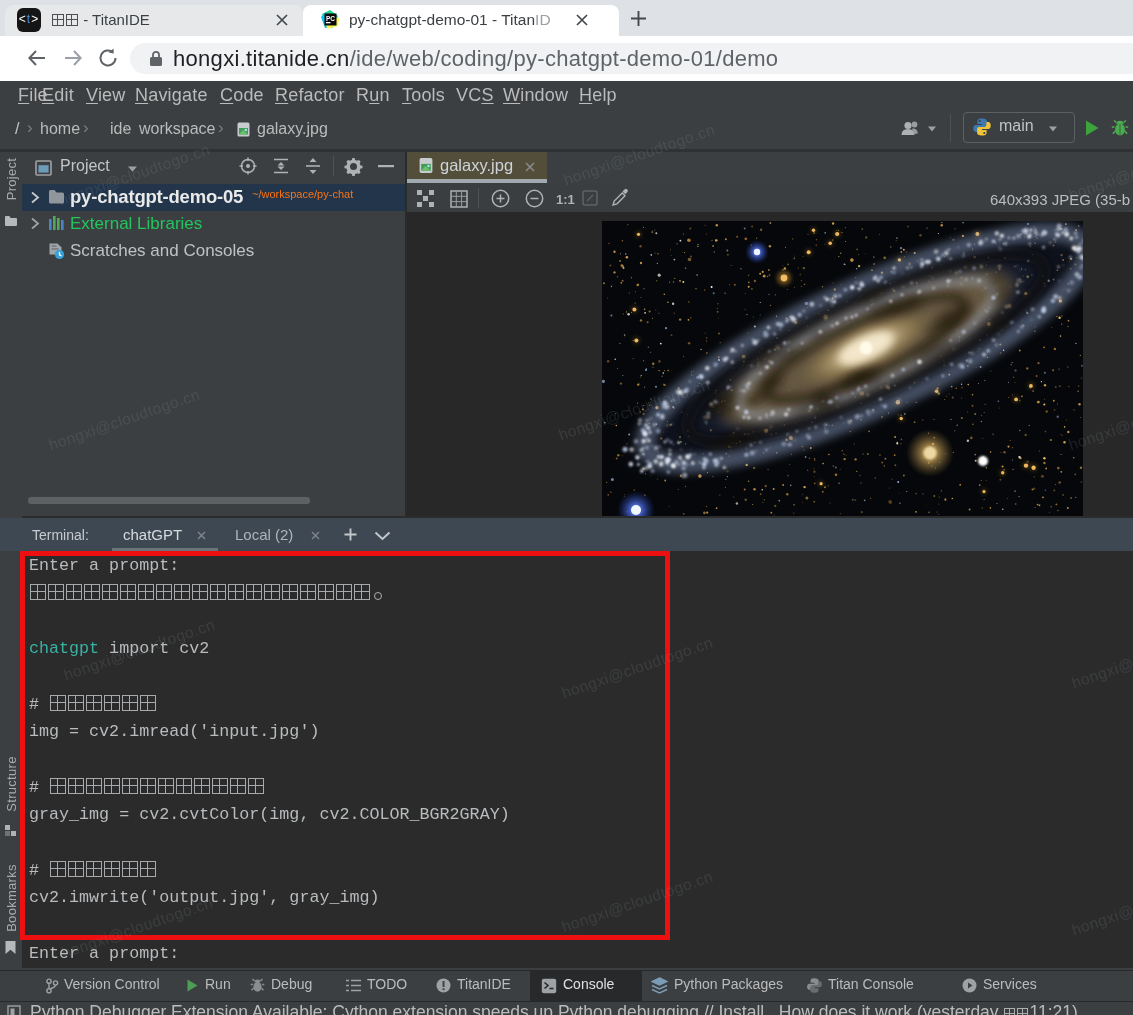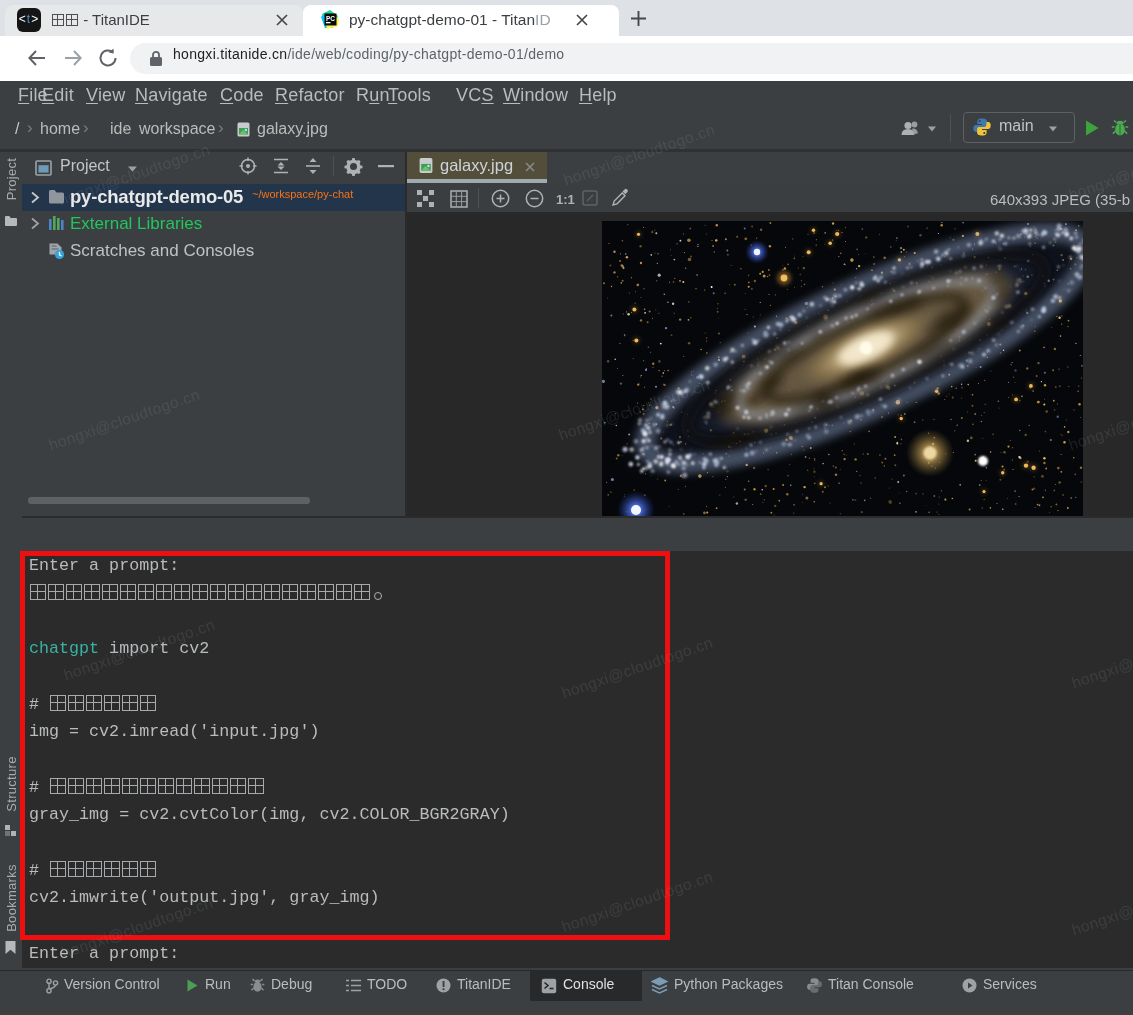--- a/index.html
+++ b/index.html
@@ -76,32 +76,32 @@
   </svg>
 <svg class="abs navic" style="left:97px;top:47px" width="22" height="22" viewBox="0 0 22 22">
     <path d="M18.5 11 a7.5 7.5 0 1 1 -2.5 -5.6" stroke="#5f6368" stroke-width="2" fill="none"></path>
     <path d="M16.5 1.5 L16.7 6.6 L11.8 5.4 Z" fill="#5f6368"></path>
   </svg>
 <div class="abs" id="omnibox"></div>
 <svg class="abs" style="left:148px;top:50px" width="16" height="17" viewBox="0 0 16 17">
     <rect x="2" y="7" width="12" height="9" rx="1.6" fill="#5f6368"></rect>
     <path d="M5 7 V4.8 a3 3 0 0 1 6 0 V7" stroke="#5f6368" stroke-width="1.8" fill="none"></path>
   </svg>
-<span class="abs" style="left:173px;top:46px;color:#202124;font-size:14px;letter-spacing:.3px">hongxi.titanide.cn<span style="color:#5f6368">/ide/web/coding/py-chatgpt-demo-01/demo</span></span>
+<span class="abs" style="left:173px;top:46px;color:#202124;font-size:22px;letter-spacing:.3px">hongxi.titanide.cn<span style="color:#5f6368">/ide/web/coding/py-chatgpt-demo-01/demo</span></span>
 
 <div class="abs" id="ide">
   <div class="abs" id="menubar">
     <span class="mi" style="left:18px"><u>F</u>ile</span>
     <span class="mi" style="left:42px"><u>E</u>dit</span>
     <span class="mi" style="left:86px"><u>V</u>iew</span>
     <span class="mi" style="left:135px"><u>N</u>avigate</span>
     <span class="mi" style="left:220px"><u>C</u>ode</span>
     <span class="mi" style="left:275px"><u>R</u>efactor</span>
     <span class="mi" style="left:356px">R<u>u</u>n</span>
-    <span class="mi" style="left:388px"><u>T</u>ools</span>
+    <span class="mi" style="left:402px"><u>T</u>ools</span>
     <span class="mi" style="left:456px">VC<u>S</u></span>
     <span class="mi" style="left:503px"><u>W</u>indow</span>
     <span class="mi" style="left:579px"><u>H</u>elp</span>
   </div>
   <div class="abs" id="crumbs">
     <span class="abs" style="left:15px;top:8px;color:#c5c5c5">/</span>
     <span class="abs sep" style="left:27px;top:6px;font-size:17px">›</span>
     <span class="abs" style="left:40px;top:8px">home</span>
     <span class="abs sep" style="left:83px;top:6px;font-size:17px">›</span>
     <span class="abs" style="left:110px;top:8px">ide</span>
@@ -1809,20 +1809,38 @@
     <svg class="abs" style="left:4px;top:672px" width="13" height="13" viewBox="0 0 13 13">
         <rect x="1" y="1" width="5" height="5" fill="#afb1b3"></rect>
         <rect x="7" y="7" width="5" height="5" fill="#afb1b3"></rect>
         <rect x="1" y="7" width="5" height="5" fill="#707375"></rect>
       </svg>
     <span class="vlabel" style="left:11px;top:746px">Bookmarks</span>
     <svg class="abs" style="left:4px;top:788px" width="13" height="15" viewBox="0 0 13 15">
         <path d="M1.5 1 h10 v13 L6.5 9.8 L1.5 14 Z" fill="#b6b8ba"></path>
       </svg>
   </div>
+  <div class="abs" id="termhead">
+    <span class="abs" style="left:32px;top:9px;color:#c7cbce;font-size:14px">Terminal:</span>
+    <span class="abs" style="left:123px;top:8px;color:#d7dbde">chatGPT</span>
+    <svg class="abs" style="left:196px;top:12px" width="11" height="11" viewBox="0 0 11 11">
+        <path d="M2 2 L9 9 M9 2 L2 9" stroke="#81878c" stroke-width="1.4"></path>
+      </svg>
+    <div class="abs" style="left:112px;top:30px;width:106px;height:3px;background:#6b7479"></div>
+    <span class="abs" style="left:235px;top:8px;color:#aeb4b9">Local (2)</span>
+    <svg class="abs" style="left:310px;top:12px" width="11" height="11" viewBox="0 0 11 11">
+        <path d="M2 2 L9 9 M9 2 L2 9" stroke="#81878c" stroke-width="1.4"></path>
+      </svg>
+    <svg class="abs" style="left:343px;top:9px" width="15" height="15" viewBox="0 0 15 15">
+        <path d="M7.5 1.5 V13.5 M1.5 7.5 H13.5" stroke="#c3c7ca" stroke-width="1.9"></path>
+      </svg>
+    <svg class="abs" style="left:374px;top:13px" width="17" height="10" viewBox="0 0 17 10">
+        <path d="M1.5 1.5 L8.5 8 L15.5 1.5" stroke="#c3c7ca" stroke-width="2" fill="none"></path>
+      </svg>
+  </div>
   <div class="abs" id="termbody"></div>
   <div class="abs" id="termtext">Enter a prompt:
 <span class="cjk"></span><span class="cjk"></span><span class="cjk"></span><span class="cjk"></span><span class="cjk"></span><span class="cjk"></span><span class="cjk"></span><span class="cjk"></span><span class="cjk"></span><span class="cjk"></span><span class="cjk"></span><span class="cjk"></span><span class="cjk"></span><span class="cjk"></span><span class="cjk"></span><span class="cjk"></span><span class="cjk"></span><span class="cjk"></span><span class="cjk"></span><span class="cjkp"></span>
 
 <span class="teal">chatgpt</span> import cv2
 
 # <span class="cjk"></span><span class="cjk"></span><span class="cjk"></span><span class="cjk"></span><span class="cjk"></span><span class="cjk"></span>
 img = cv2.imread('input.jpg')
 
 # <span class="cjk"></span><span class="cjk"></span><span class="cjk"></span><span class="cjk"></span><span class="cjk"></span><span class="cjk"></span><span class="cjk"></span><span class="cjk"></span><span class="cjk"></span><span class="cjk"></span><span class="cjk"></span><span class="cjk"></span>
@@ -1881,20 +1899,27 @@
         <path d="M9.8 1.5 c-4 0 -4.4 1.7 -4.4 3 v2.4 h4.6 v1 H4 c-2 0 -2.7 2 -2.7 3.6 c0 1.6 .6 3.4 2.7 3.4 h1.6 v-2.3 c0 -1.6 1.2 -2.6 2.7 -2.6 h4.6 c1.2 0 2 -.9 2 -2.1 V4.5 c0 -1.9 -1.3 -3 -5.1 -3 z" fill="#8a8d90"></path>
         <path d="M10.2 18.5 c4 0 4.4 -1.7 4.4 -3 v-2.4 h-4.6 v-1 h6 c2 0 2.7 -2 2.7 -3.6 c0 -1.6 -.6 -3.4 -2.7 -3.4 h-1.6 v2.3 c0 1.6 -1.2 2.6 -2.7 2.6 H7.1 c-1.2 0 -2 .9 -2 2.1 v3.4 c0 1.9 1.3 3 5.1 3 z" fill="#6a6d70"></path>
       </svg>
     <span class="abs" style="left:828px;top:5px">Titan Console</span>
     <svg class="abs" style="left:962px;top:7px" width="15" height="15" viewBox="0 0 15 15">
         <circle cx="7.5" cy="7.5" r="7" fill="#9fa2a4"></circle>
         <path d="M6 4.5 L10.5 7.5 L6 10.5 Z" fill="#3c3f41"></path>
       </svg>
     <span class="abs" style="left:983px;top:5px">Services</span>
   </div>
+  <div class="abs" id="notif">
+    <svg class="abs" style="left:7px;top:3px" width="14" height="14" viewBox="0 0 14 14">
+        <rect x="1" y="1" width="12" height="12" fill="none" stroke="#9fa2a4" stroke-width="1.4"></rect>
+        <rect x="3.5" y="3.5" width="4" height="7" fill="#9fa2a4"></rect>
+      </svg>
+    <span class="abs" style="left:30px;top:0px;white-space:nowrap">Python Debugger Extension Available: Cython extension speeds up Python debugging // Install&nbsp;&nbsp; How does it work (yesterday <span class="cjks" style="width:11px;height:11px"></span><span class="cjks" style="width:11px;height:11px"></span>11:21)</span>
+  </div>
 
   <div class="wm" style="left:55px;top:85px">hongxi@cloudtogo.cn</div>
   <div class="wm" style="left:560px;top:65px">hongxi@cloudtogo.cn</div>
   <div class="wm" style="left:1065px;top:80px">hongxi@cloudtogo.cn</div>
   <div class="wm" style="left:45px;top:330px">hongxi@cloudtogo.cn</div>
   <div class="wm" style="left:555px;top:320px">hongxi@cloudtogo.cn</div>
   <div class="wm" style="left:1065px;top:330px">hongxi@cloudtogo.cn</div>
   <div class="wm" style="left:60px;top:560px">hongxi@cloudtogo.cn</div>
   <div class="wm" style="left:558px;top:578px">hongxi@cloudtogo.cn</div>
   <div class="wm" style="left:1068px;top:568px">hongxi@cloudtogo.cn</div>

